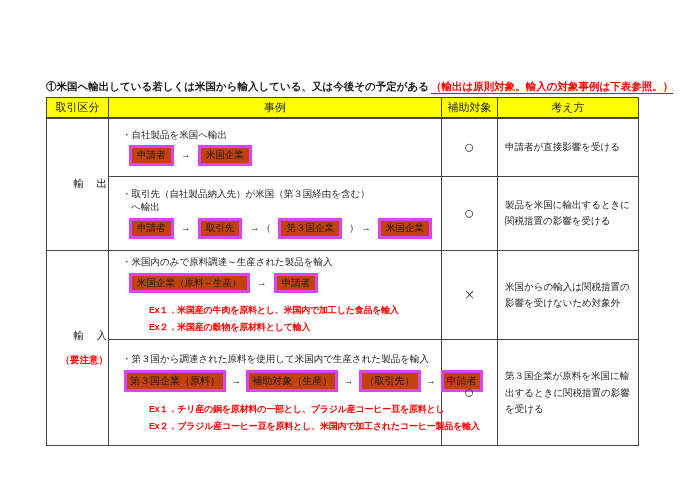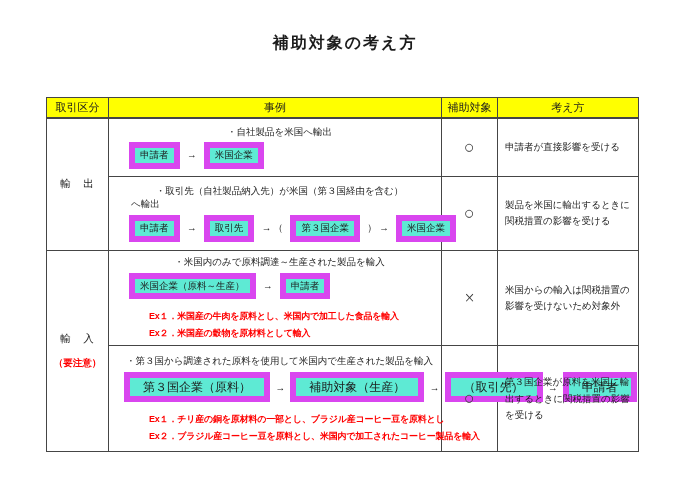--- a/index.html
+++ b/index.html
@@ -21,52 +21,54 @@
   }
   table.grid {
     position:absolute; top:97px; left:46px; width:592px;
     border-collapse:collapse; table-layout:fixed;
   }
   .grid th, .grid td { border:1px solid #454545; padding:0; }
   .grid thead th {
     background:#ffff00; height:19px; font-size:11px; font-weight:normal;
     text-align:center; border-bottom-width:2px;
   }
-  td.cat-cell { text-align:center; vertical-align:middle; font-size:10.5px; letter-spacing:1px; }
+  td.cat-cell { text-align:right; vertical-align:middle; font-size:10.5px; letter-spacing:1px; }
   .cat-note {
     color:#ff0000; font-family:Liberation Serif, serif; font-weight:bold;
     font-size:9.5px; margin-top:11px; letter-spacing:0;
   }
   td.case-cell { vertical-align:middle; padding:5px 4px 5px 13px; font-size:9.5px; }
-  .bullet { line-height:1.45;text-align:center; }
+  .bullet { line-height:1.45; }
   .bullet-cont { padding-left:9px; line-height:1.45; }
   .flow { margin:3px 0 0 7px; white-space:nowrap; }
   .fbox {
-    display:inline-block; border:6px solid #d946ef; padding:1px 5px 1px 5px;
-    line-height:1.35; background:#5eead4;
+    display:inline-block; border:3px solid #d946ef; padding:1px 5px 1px 5px;
+    line-height:1.35; background:#c2410c;
   }
   .farr { display:inline-block; margin:0 5px; }
   .flow-small { margin-left:2px; }
-  .flow-small .fbox { font-size:12px; padding:1px 13px; }
+  .flow-small .fbox { font-size:10px; padding:1px 3px; }
   .flow-small .farr { margin:0 3px; }
   .ex-line {
     font-family:"Liberation Sans", sans-serif; font-weight:bold; color:#ff0000;
     font-size:9px; margin:4px 0 0 0; white-space:nowrap; letter-spacing:-0.2px;padding-left:27px;
   }
   .ex-first { margin-top:11px; }
   td.mark-cell { text-align:center; vertical-align:middle; font-size:18px; color:#3a3a3a; }
   td.rationale-cell { vertical-align:middle; padding:20px 7px; font-size:9.5px; line-height:1.75; }
 </style>
 </head>
 <body>
 
 <div class="page">
 
-  <h1 class="title">補助対象の考え方</h1>
 
+  <div class="subtitle">
+    <span>①米国へ輸出している若しくは米国から輸入している、又は今後その予定がある</span><span class="sub-note">（輸出は原則対象。輸入の対象事例は下表参照。）</span>
+  </div>
 
   <table class="grid">
     <colgroup>
       <col style="width:62px">
         <col style="width:333px">
         <col style="width:56px">
         <col style="width:141px">
     </colgroup>
     <thead>
       <tr>

